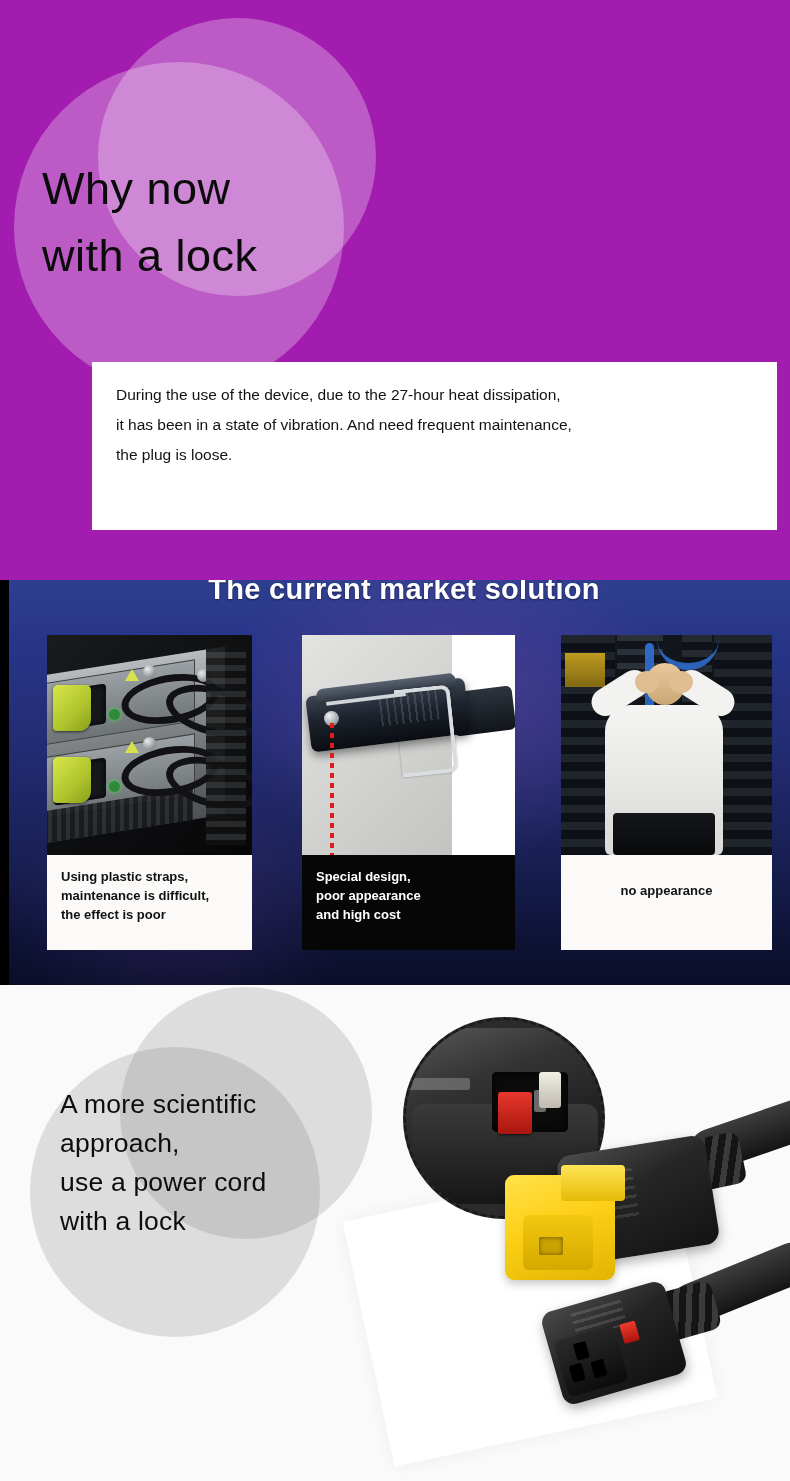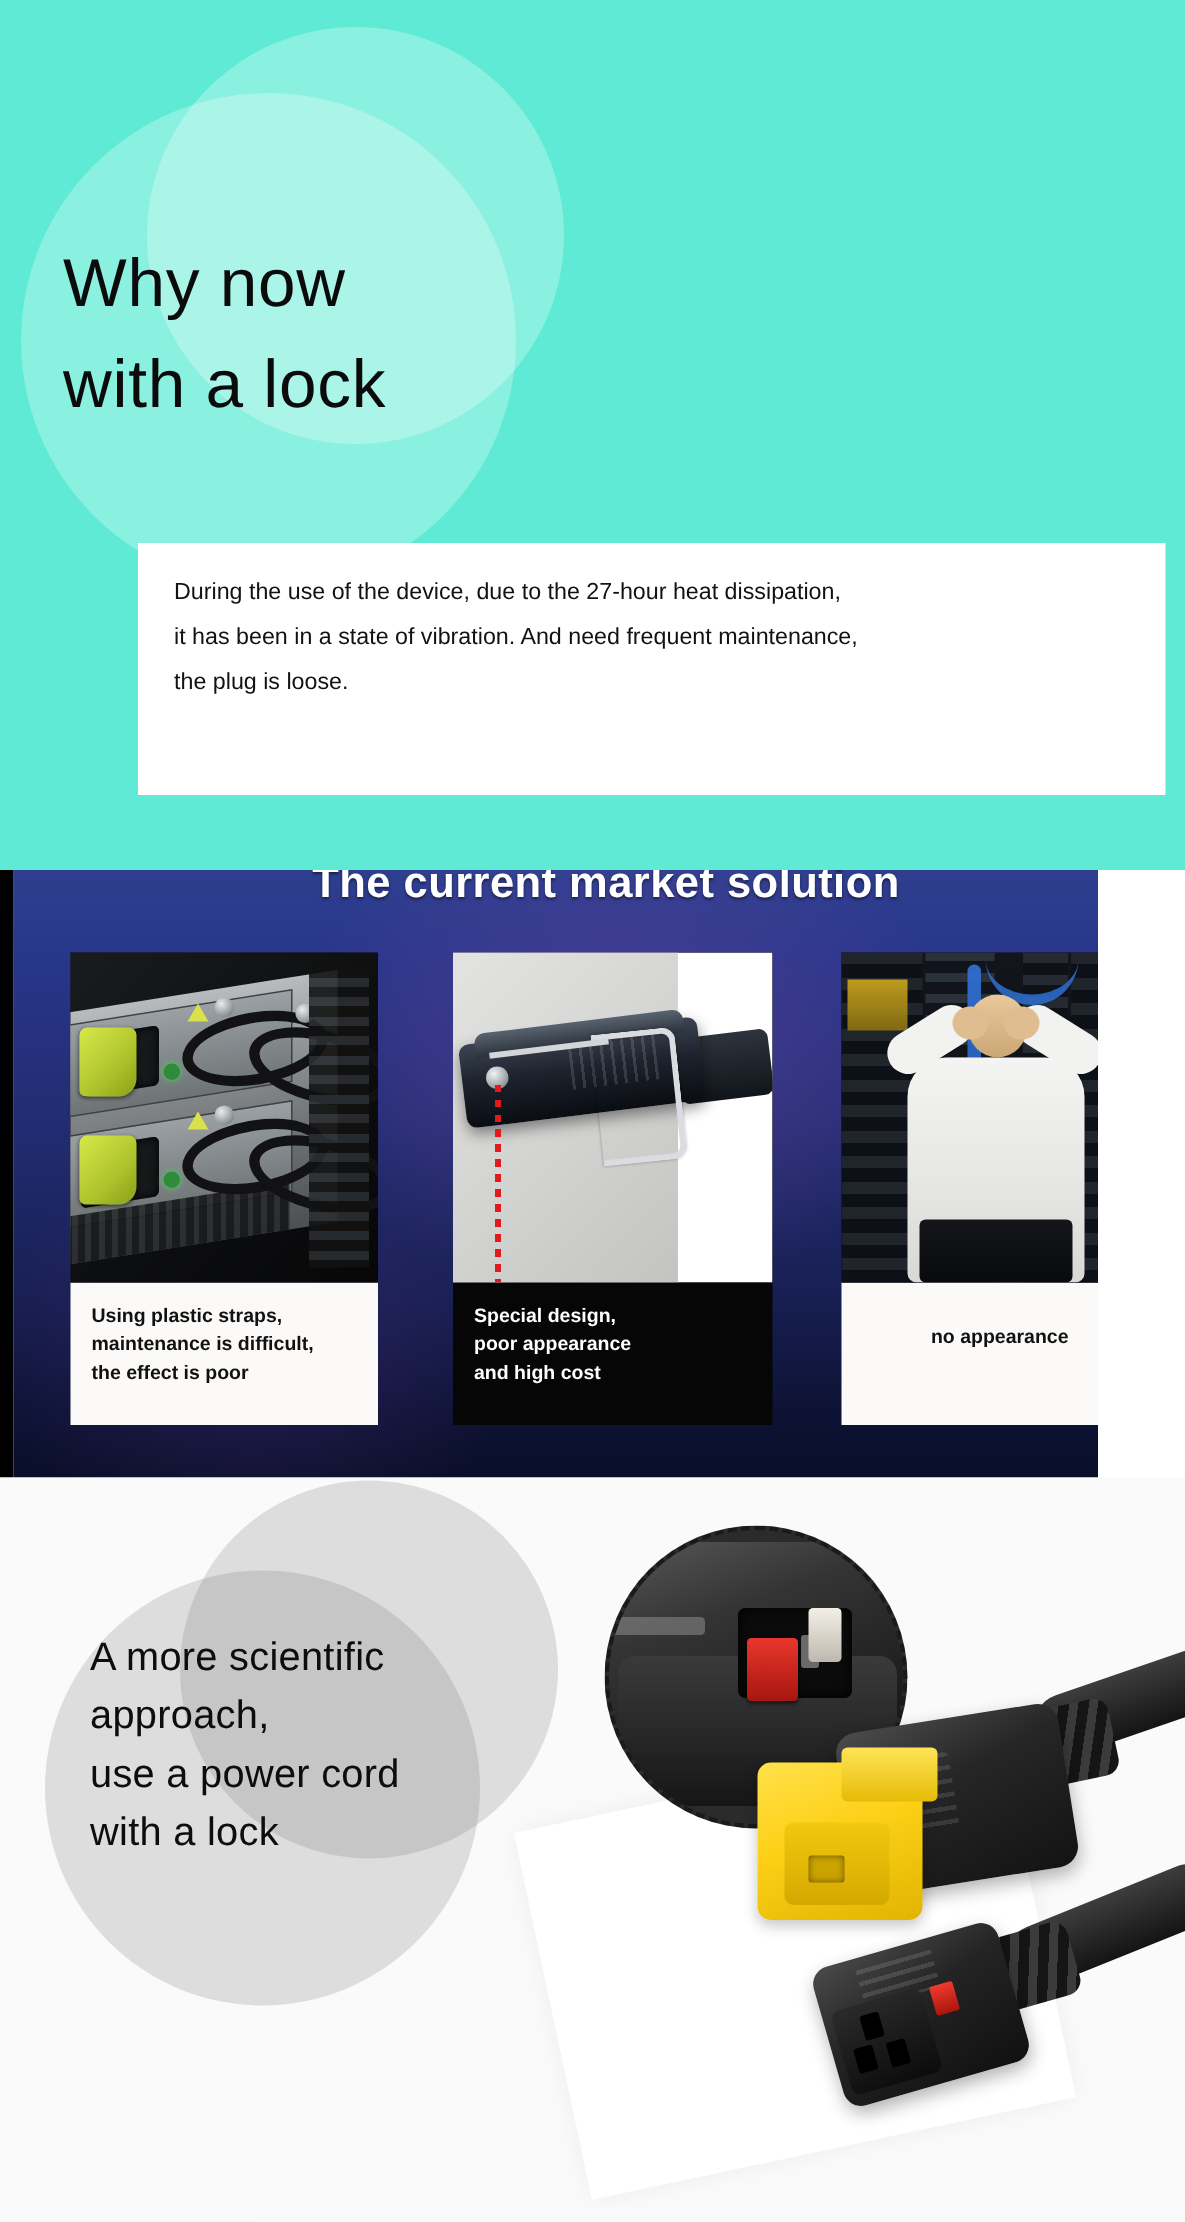--- a/index.html
+++ b/index.html
@@ -4,41 +4,41 @@
 <style>
   html,body{margin:0;padding:0;}
   body{
     width:790px;height:1481px;
     font-family:"Liberation Sans","DejaVu Sans",sans-serif;
     background:#ffffff;overflow:hidden;
   }
   .page{position:relative;width:790px;height:1481px;overflow:hidden;}
 
   
-  .hero{position:absolute;left:0;top:0;width:790px;height:580px;background:#5eead4;overflow:hidden;}
+  .hero{position:absolute;left:0;top:0;width:790px;height:580px;background:#a21caf;overflow:hidden;}
   .hero-circle{position:absolute;border-radius:50%;background:rgba(255,255,255,.28);}
   .hero-c1{left:14px;top:62px;width:330px;height:330px;}
   .hero-c2{left:98px;top:18px;width:278px;height:278px;}
   .hero-title{
     position:absolute;left:42px;top:125px;width:420px;
     font-size:45px;line-height:67px;font-weight:400;color:#0b0b0b;
     letter-spacing:.5px;white-space:pre-line;
   }
   .note-box{
     position:absolute;left:92px;top:362px;width:685px;height:168px;
     background:#ffffff;box-sizing:border-box;padding:18px 22px 0 24px;
   }
   .note-box p{
     margin:0;font-size:15.5px;line-height:30px;color:#121212;font-weight:400;
     white-space:pre-line;
   }
 
   
   .market{
-    position:absolute;left:0;top:580px;width:732px;height:405px;
+    position:absolute;left:0;top:580px;width:790px;height:405px;
     background:
       radial-gradient(ellipse 330px 230px at 56% 30%, rgba(104,70,160,.55) 0%, rgba(60,50,130,0) 70%),
       radial-gradient(ellipse 250px 200px at 22% 78%, rgba(70,45,120,.40) 0%, rgba(40,35,95,0) 72%),
       linear-gradient(180deg,#2e3f8f 0%,#28368a 14%,#222c72 42%,#171f52 70%,#0e1336 88%,#0a0e28 100%);
     overflow:hidden;
     border-left:9px solid #000000;
     box-sizing:border-box;
   }
   .market-title{
     position:absolute;left:0;top:-31px;width:790px;text-align:center;

